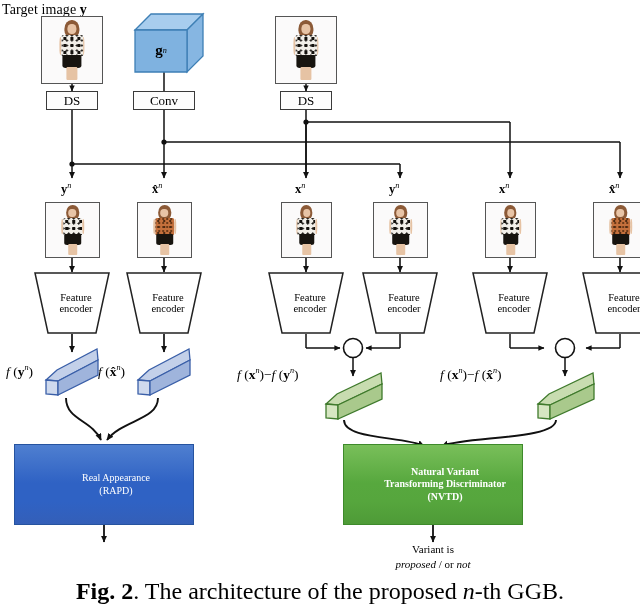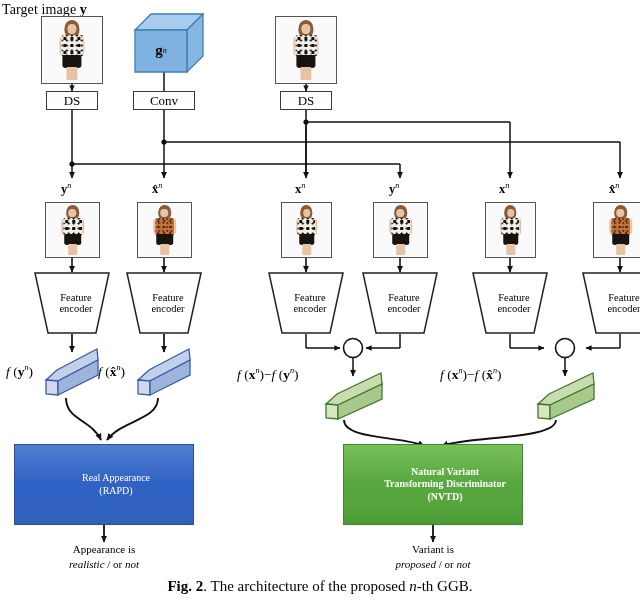--- a/index.html
+++ b/index.html
@@ -73,21 +73,21 @@
   .math i{font-style:italic;}
   .math b{font-weight:bold;font-style:normal;}
   .sup{font-size:8.2px;vertical-align:super;font-style:italic;}
   .supn{font-size:8.2px;vertical-align:super;font-style:italic;font-weight:normal;}
 
   
   .verdict{position:absolute;text-align:center;font-size:11px;line-height:1.32;white-space:nowrap;}
   .verdict .it{font-style:italic;}
 
   
-  .caption{position:absolute;left:0;right:0;text-align:center;font-size:15px;
+  .caption{position:absolute;left:0;right:0;text-align:center;font-size:24px;
            font-family:"Liberation Serif",serif;white-space:nowrap;}
   .caption .bold{font-weight:bold;}
   .caption .ital{font-style:italic;}
 </style>
 </head>
 <body>
 
 <div id="stage">
 
   <svg id="wires" viewBox="0 0 640 612">
@@ -417,26 +417,20 @@
     <div>Real Appearance</div>
     <div>(RAPD)</div>
   </div>
 
   <div class="disc green" style="left:343px;top:444px;width:180px;height:81px;font-weight:bold;">
     <div>Natural Variant</div>
     <div>Transforming Discriminator</div>
     <div>(NVTD)</div>
   </div>
 
-  <div class="verdict" style="left:34px;top:542px;width:140px;">
-    <div>Appearance is</div>
-    <div>
-      <span class="it">realistic</span><span> / </span><span>or </span><span class="it">not</span>
-    </div>
-  </div>
 
   <div class="verdict" style="left:363px;top:542px;width:140px;">
     <div>Variant is</div>
     <div>
       <span class="it">proposed</span><span> / </span><span>or </span><span class="it">not</span>
     </div>
   </div>
 
   <div class="caption" style="top:578px;">
     <span class="bold">Fig. 2</span><span>. The architecture of the proposed </span><span class="ital">n</span><span>-th GGB.</span>

